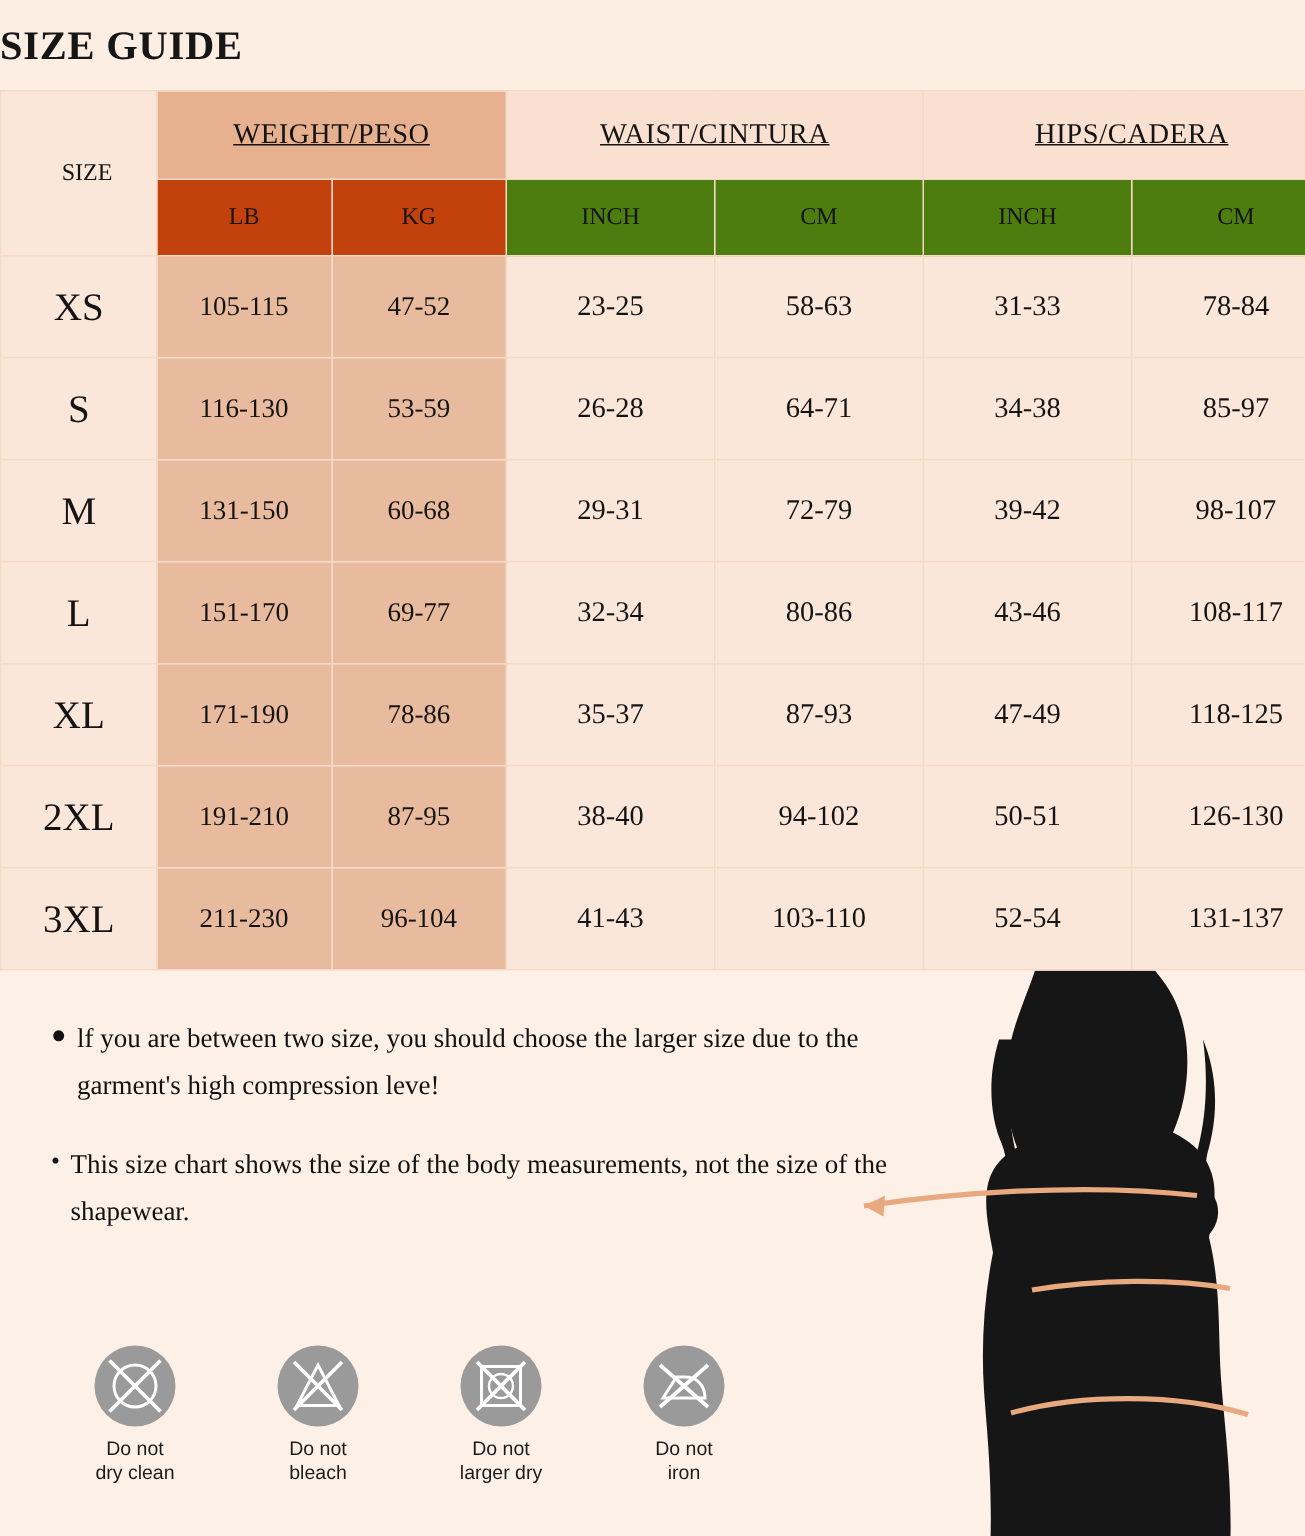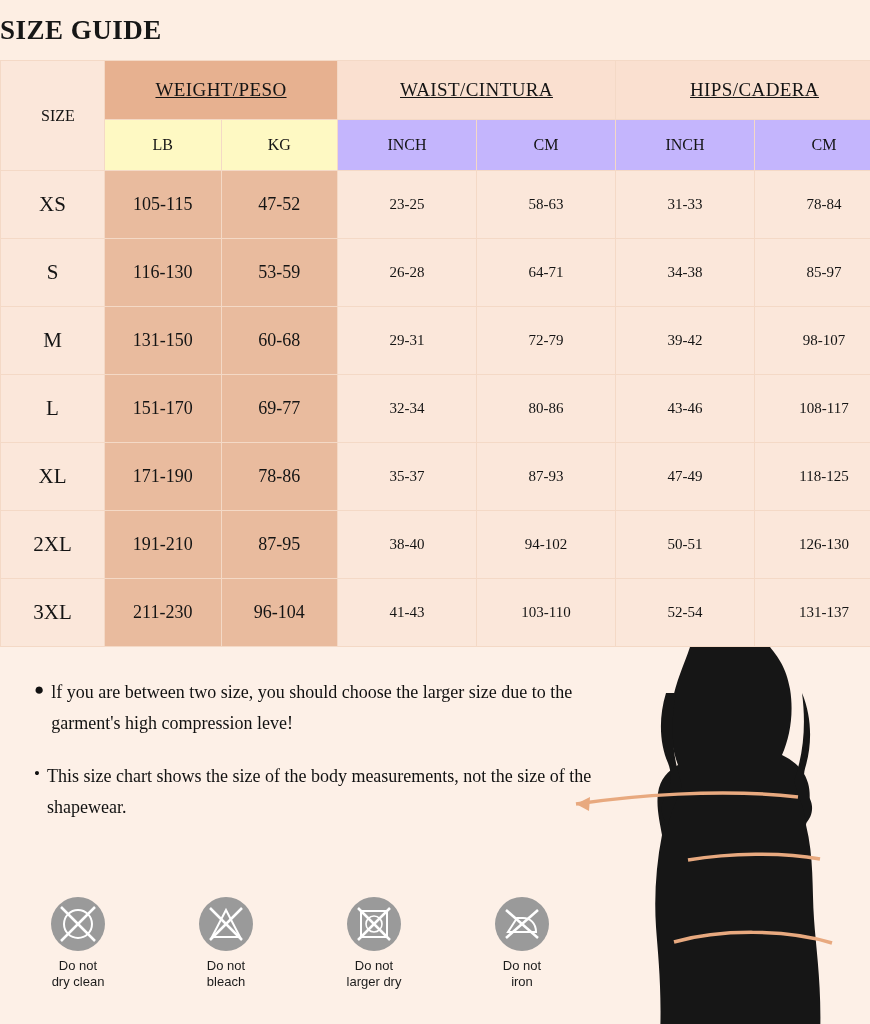--- a/index.html
+++ b/index.html
@@ -54,44 +54,44 @@
     height: 56px;
     background: #fae0d0;
     text-decoration: underline;
   }
   .hdr-group.weight {
     background: #e7b190;
   }
   .hdr-sub {
     font-size: 16px;
     height: 48px;
-    background: #c4b5fd;
+    background: #4d7c0f;
   }
   .hdr-sub.weight {
-    background: #fef9c3;
+    background: #c2410c;
   }
   .size-cell-head {
     font-weight: bold;
     font-size: 16px;
     background: #fbe7da;
     text-align: left;
     padding-left: 12px;
     margin-left: 32px;
   }
   td.size-label {
-    font-size: 21px;
+    font-size: 26px;
     background: #fbe7da;
     height: 65px;
   }
   td.wt {
     font-size: 18px;
     background: #e9bb9e;
   }
   td.plain {
-    font-size: 15px;
+    font-size: 19px;
     background: #fbe7da;
   }
 
   
   .lower {
     position: relative;
     width: 870px;
     height: 390px;
     background: #fdf0e7;
     overflow: hidden;
@@ -117,24 +117,24 @@
     font-family: "Liberation Serif", serif;
     font-size: 18px;
     line-height: 31px;
     color: #111;
     max-width: 565px;
   }
 
   
   .care-row {
     position: absolute;
-    left: 28px;
+    left: 40px;
     top: 250px;
     display: flex;
-    gap: 48px;
+    gap: 22px;
     justify-content: flex-end;
   }
   .care-item {
     width: 100px;
     text-align: center;
   }
   .care-circle {
     width: 54px;
     height: 54px;
     border-radius: 50%;

